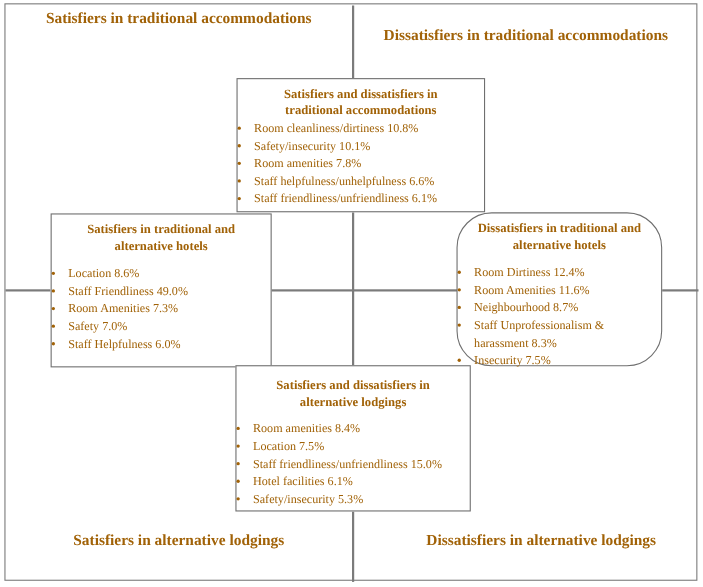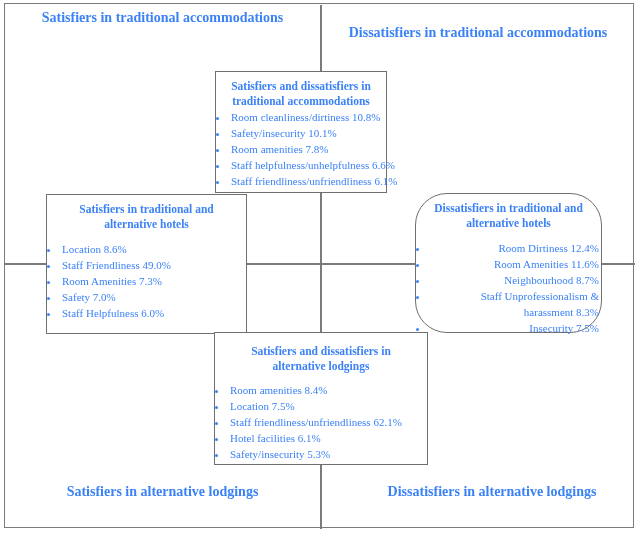--- a/index.html
+++ b/index.html
@@ -6,21 +6,21 @@
     margin: 0;
     padding: 0;
     background: #ffffff;
   }
   #figure {
     position: relative;
     width: 639px;
     height: 534px;
     background: #ffffff;
     font-family: "Liberation Serif", "DejaVu Serif", serif;
-    color: #3b82f6;
+    color: #a16207;
     overflow: hidden;
   }
   
   .outer-border {
     position: absolute;
     left: 4px; top: 3px;
     width: 628px; height: 523px;
     border: 1.5px solid #7b7b7b;
     z-index: 1;
   }
@@ -58,21 +58,21 @@
   #label-bl { left: 5px;   top: 483px; width: 315px; }
   #label-br { left: 335px; top: 483px; width: 314px; }
   
   .box {
     position: absolute;
     background: #ffffff;
     border: 1.4px solid #6f6f6f;
     box-sizing: border-box;
     z-index: 3;
   }
-  #box-top-center    { left: 215px; top: 71px;  width: 172px; height: 122px; }
+  #box-top-center    { left: 215px; top: 71px;  width: 226px; height: 122px; }
   #box-left          { left: 46px;  top: 194px; width: 201px; height: 140px; }
   #box-right         { left: 415px; top: 193px; width: 187px; height: 140px; border-radius: 32px; }
   #box-bottom-center { left: 214px; top: 332px; width: 214px; height: 133px; }
 
   .box-title {
     font-weight: bold;
     font-size: 11.5px;
     line-height: 15px;
     text-align: center;
     margin: 7px auto 0 auto;
@@ -82,21 +82,21 @@
   #box-right         .box-title { max-width: 158px; margin-top: 7px; }
   #box-bottom-center .box-title { max-width: 182px; margin-top: 11px; }
 
   .box ul {
     margin: 0;
     padding: 0 2px 0 13px;
     list-style: disc outside;
   }
   #box-top-center    ul { margin-top: 0; }
   #box-left          ul { margin-top: 9px; }
-  #box-right         ul { margin-top: 9px; text-align: right; }
+  #box-right         ul { margin-top: 9px; }
   #box-bottom-center ul { margin-top: 8px; }
 
   .box li {
     font-size: 11px;
     line-height: 16px;
     padding-left: 2px;
     white-space: nowrap;
   }
   #box-right li { white-space: normal; }
 </style>
@@ -149,19 +149,19 @@
         <li>Staff Unprofessionalism &amp; harassment 8.3%</li>
         <li>Insecurity 7.5%</li>
       </ul>
   </div>
 
   <div class="box" id="box-bottom-center">
     <div class="box-title">Satisfiers and dissatisfiers in alternative lodgings</div>
     <ul>
         <li>Room amenities 8.4%</li>
         <li>Location 7.5%</li>
-        <li>Staff friendliness/unfriendliness 62.1%</li>
+        <li>Staff friendliness/unfriendliness 15.0%</li>
         <li>Hotel facilities 6.1%</li>
         <li>Safety/insecurity 5.3%</li>
       </ul>
   </div>
 
 </div>
 
 </body></html>

